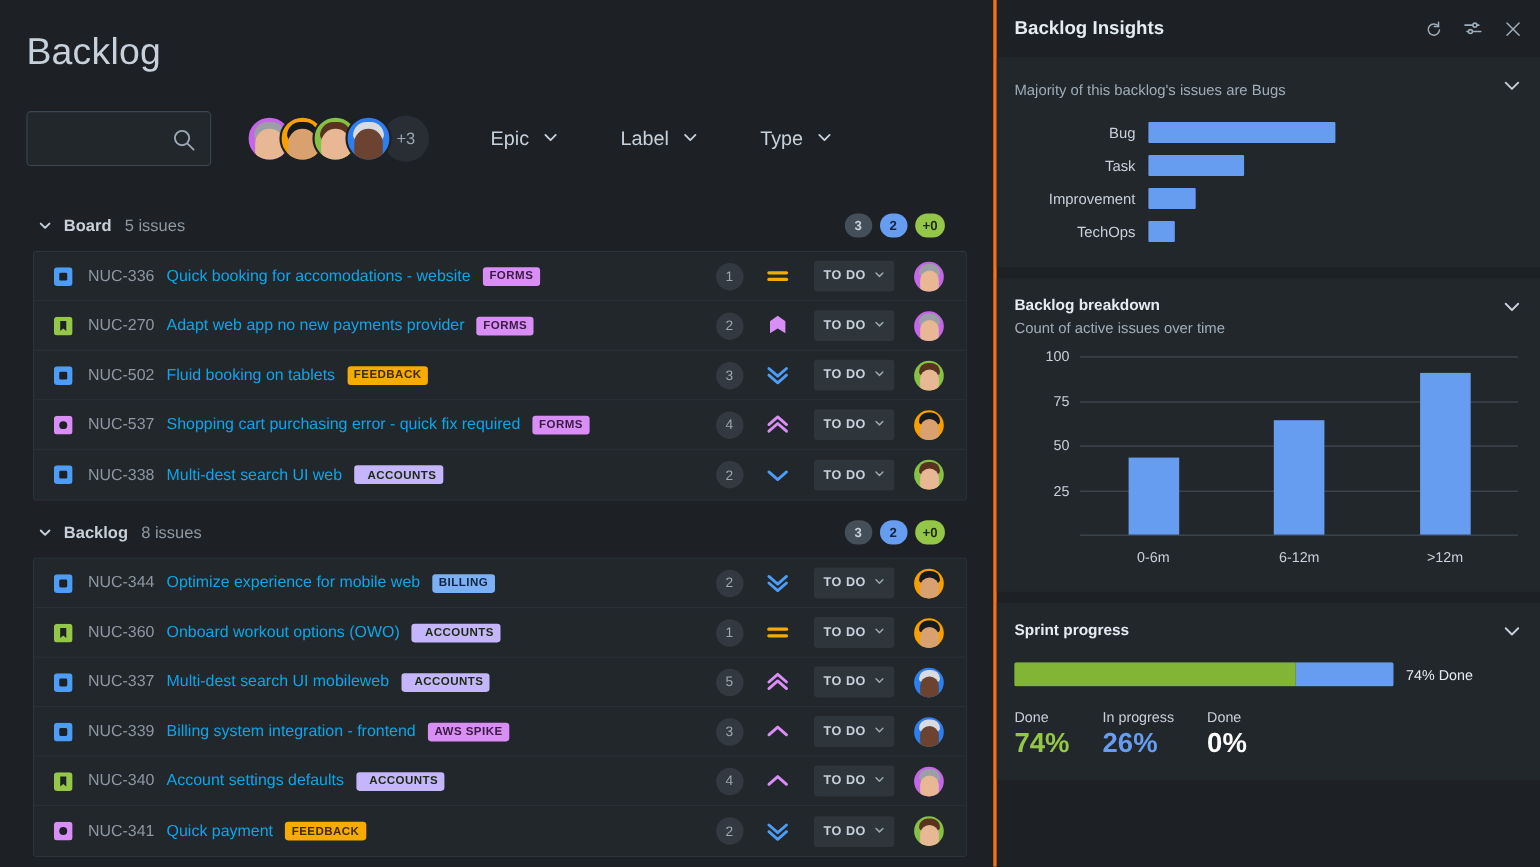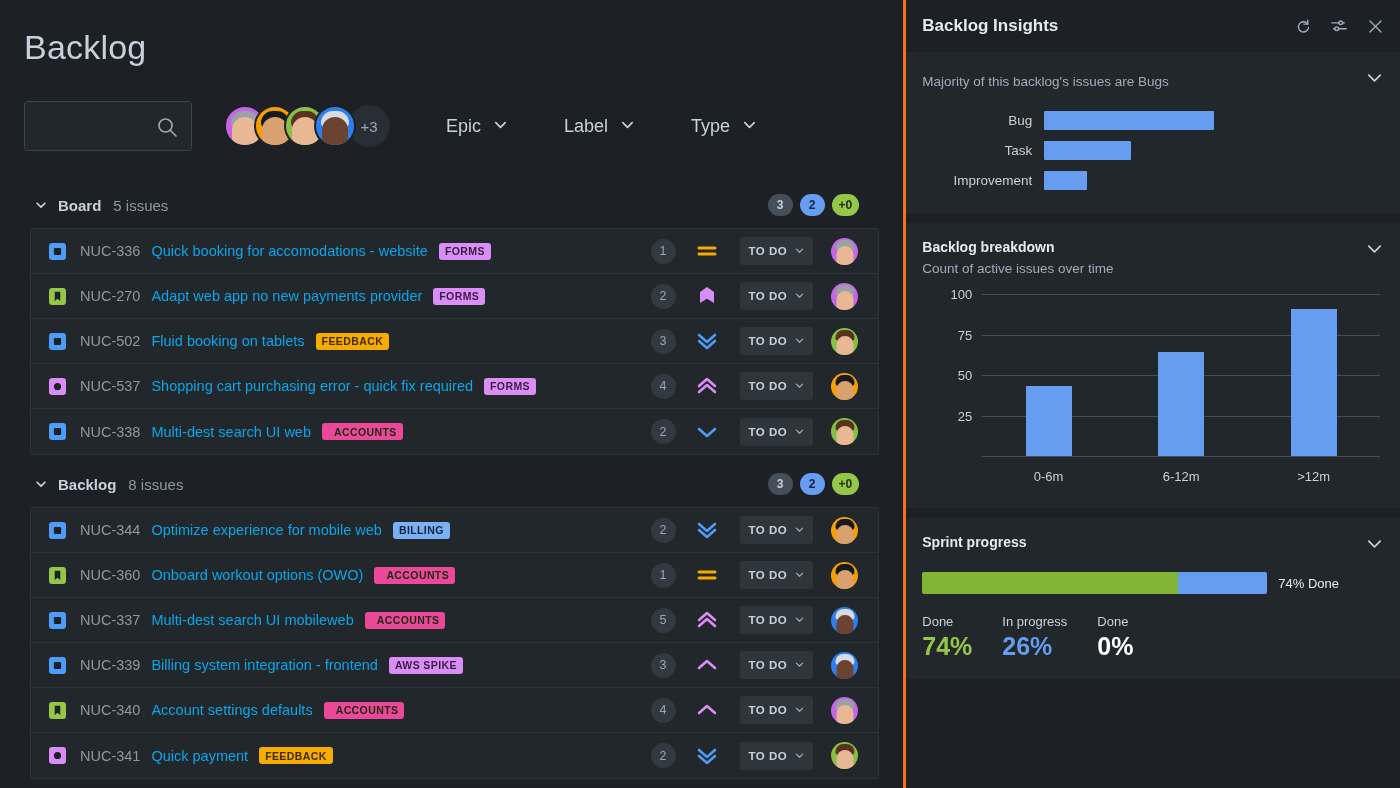--- a/index.html
+++ b/index.html
@@ -116,21 +116,21 @@
   .type-ico { width: 17px; height: 17px; flex: 0 0 17px; margin-right: 14px; }
   .key { font-size: 14.5px; color: #8d98a4; margin-right: 11px; white-space: nowrap; }
   .summary { font-size: 14.5px; color: #0ea5e9; white-space: nowrap; }
   .lbl {
     margin-left: 11px; font-size: 10.5px; font-weight: 700;
     letter-spacing: .4px; padding: 2.5px 6px; border-radius: 3px;
     white-space: nowrap;
   }
   .lbl.purple { background: #d98ef5; color: #3b1b44; }
   .lbl.orange { background: #f5ab00; color: #402b00; }
-  .lbl.green  { background: #ec4899; color: #1c2b0f; padding-left: 12px; }
+  .lbl.green  { background: #c4b5fd; color: #1c2b0f; padding-left: 12px; }
   .lbl.blue   { background: #7cb0f5; color: #10243e; }
 
   .row-right {
     margin-left: auto; display: flex; align-items: center;
     gap: 0; padding-right: 20px;
   }
   .pts {
     width: 25px; height: 25px; border-radius: 50%;
     background: #323940; color: #9aa7b4;
     display: flex; align-items: center; justify-content: center;
@@ -664,20 +664,24 @@
             <span class="wl-bar" style="width:170px;background:#669df1"></span>
           </div>
           <div class="wl-row">
             <span class="wl-label">Task</span>
             <span class="wl-bar" style="width:86.7px;background:#669df1"></span>
           </div>
           <div class="wl-row">
             <span class="wl-label">Improvement</span>
             <span class="wl-bar" style="width:42.5px;background:#669df1"></span>
           </div>
+          <div class="wl-row">
+            <span class="wl-label">TechOps</span>
+            <span class="wl-bar" style="width:23.8px;background:#669df1"></span>
+          </div>
         </div>
     </div>
 
     <div class="card">
       <div class="card-title">Backlog breakdown</div>
       <div class="card-sub">Count of active issues over time</div>
       <div class="card-caret">
         <svg width="19" height="19" viewBox="0 0 20 20" fill="none" stroke="#c7d1db" stroke-width="1.8" stroke-linecap="round" stroke-linejoin="round">
             <polyline points="4,7.5 10,13.5 16,7.5"></polyline>
           </svg>

